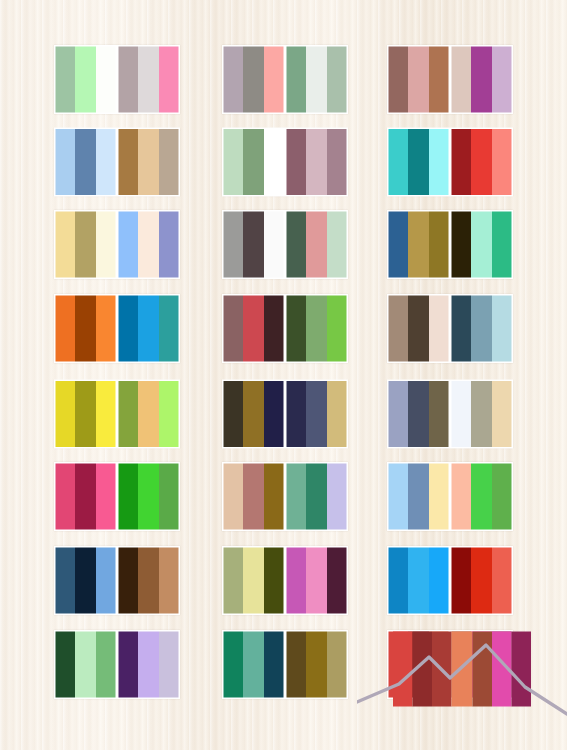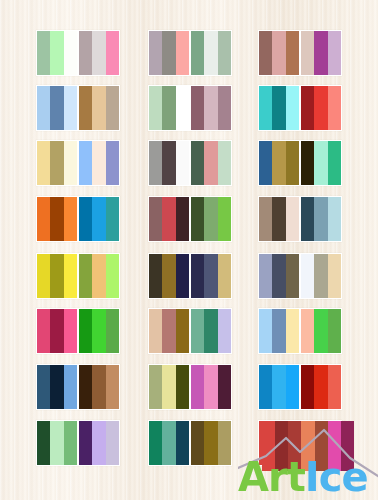--- a/index.html
+++ b/index.html
@@ -367,16 +367,13 @@
       <i style="background: rgb(142, 43, 43);"></i>
       <i style="background: rgb(168, 59, 53);"></i>
       <i style="background: rgb(232, 130, 90);"></i>
       <i style="background: rgb(156, 74, 53);"></i>
       <i style="background: rgb(226, 75, 172);"></i>
       <i style="background: rgb(142, 35, 87);"></i>
     </div>
   <svg id="wm-line" viewBox="0 0 140 62" preserveAspectRatio="none">
     <polyline id="wm-poly" points="0,50 28,38 48,20 62,34 86,12 112,40 140,58" fill="none" stroke="#b0a8b8" stroke-width="2.2" stroke-linejoin="round" stroke-linecap="round"></polyline>
   </svg>
-  <div id="wm-text">
-    <span class="wm-art">Art</span><span class="wm-ice">Ice</span>
-  </div>
 </div>
 
 </body></html>

